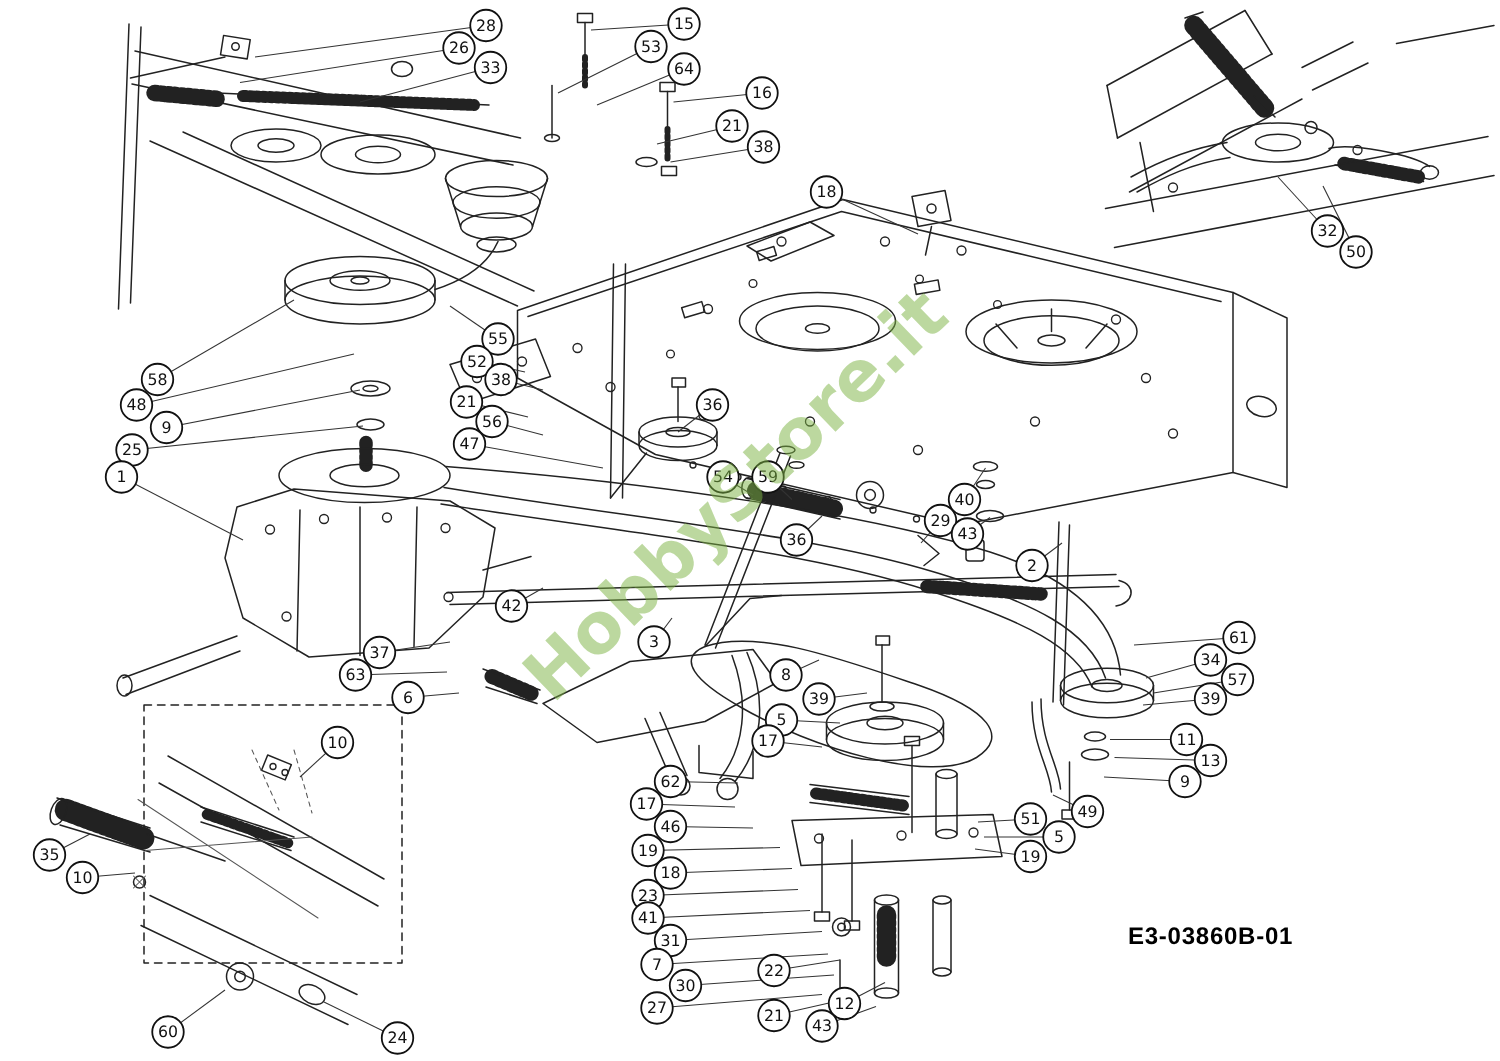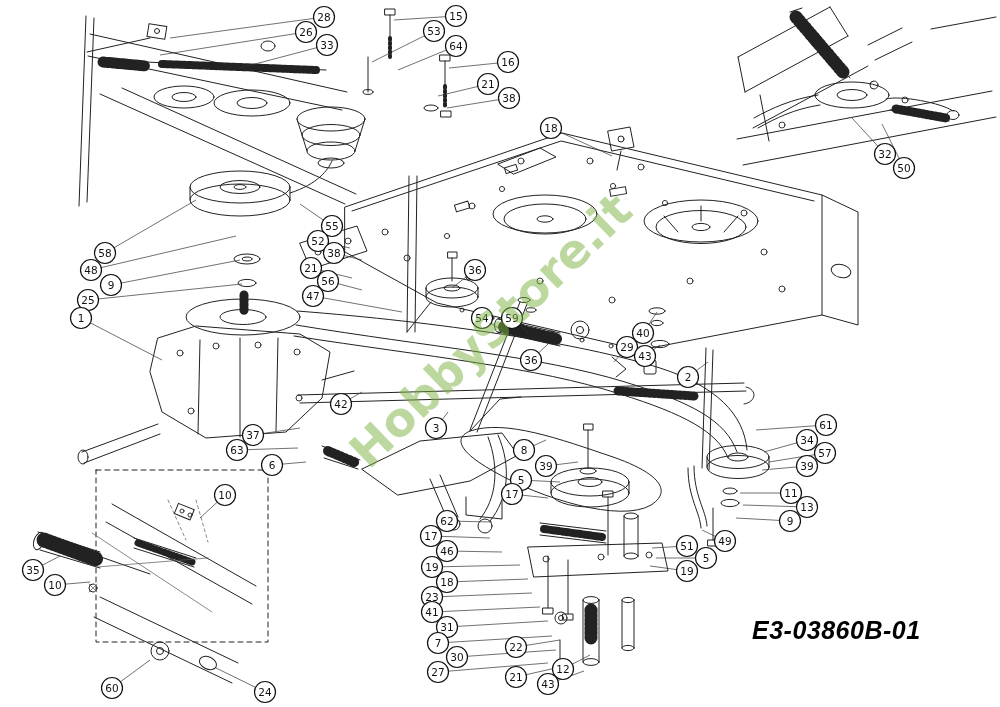--- a/index.html
+++ b/index.html
@@ -15,23 +15,23 @@
   .balloon{fill:#fff;stroke:#111;stroke-width:1.2;}
   .bnum{font-family:"DejaVu Sans",sans-serif;font-size:10.5px;fill:#111;text-anchor:middle;}
   
   .watermark{position:absolute;left:358px;top:432px;height:54px;line-height:54px;
              font-size:47px;font-weight:bold;white-space:nowrap;opacity:.5;
              transform-origin:0 50%;transform:rotate(-44deg);pointer-events:none;z-index:5;
              font-family:"DejaVu Sans",sans-serif;}
   .inset-label{position:absolute;left:122px;top:471px;width:122px;text-align:center;
                font-family:"Liberation Mono",monospace;font-size:9.5px;line-height:1.25;
                color:#111;white-space:pre-line;z-index:2;background:transparent;}
-  .drawing-number{position:absolute;left:752px;top:616px;font-size:25px;font-weight:600;
+  .drawing-number{position:absolute;left:752px;top:616px;font-size:16px;font-weight:600;
                   letter-spacing:.5px;color:#000;z-index:2;
-                  font-family:"Liberation Sans",sans-serif;font-style:italic;}
+                  font-family:"Liberation Sans",sans-serif;}
 </style>
 </head>
 <body>
 
 <div class="stage">
 
   <svg id="diagram-svg" width="1000" height="707" viewBox="0 0 1000 707">
 
     <g id="art" class="ln">
 

